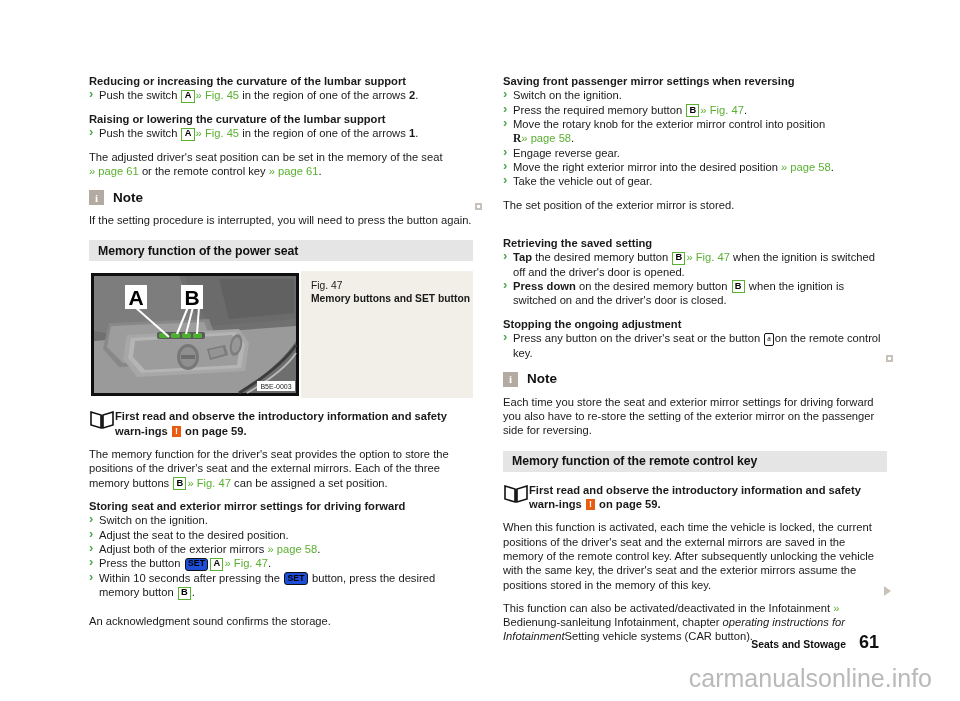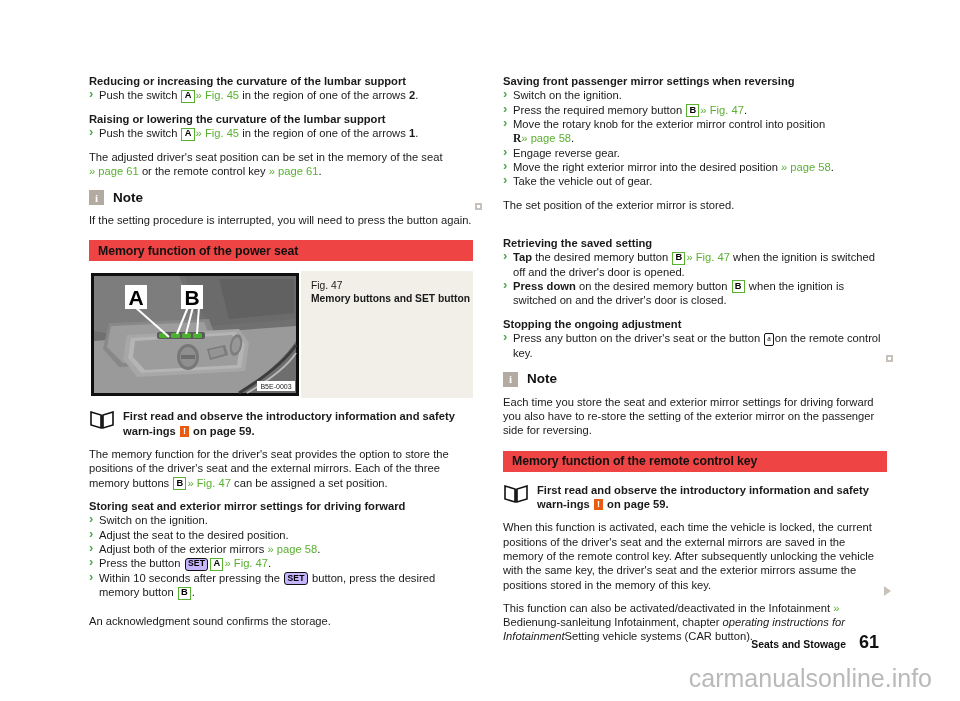--- a/index.html
+++ b/index.html
@@ -77,21 +77,21 @@
     padding: 0.5px 2.2px 1px 2.2px;
     vertical-align: 1px;
     margin: 0 1px;
     font-family: "Liberation Sans", sans-serif;
   }
   
   .setbox {
     display: inline-block;
     border: 1.1px solid #111111;
     border-radius: 3px;
-    background: #c4b5fd;
+    background: #1d4ed8;
     color: #000000;
     font-weight: bold;
     font-size: 8.6px;
     line-height: 9.5px;
     padding: 0.5px 2.4px 1px 2.4px;
     vertical-align: 1px;
     margin: 0 1px;
     letter-spacing: 0.1px;
   }
   
@@ -122,21 +122,21 @@
     font-weight: bold;
     font-size: 9px;
     line-height: 10px;
     padding: 0px 3px 1px 3px;
     vertical-align: 1px;
     margin: 0 1px;
   }
 
   
   .sectionbar {
-    background: #ef4444;
+    background: #e5e5e5;
     height: 21px;
     margin: 13px 0 10px 0;
     display: flex;
     align-items: center;
     padding-left: 9px;
   }
   .sectionbar span {
     font-weight: bold;
     font-size: 12.3px;
     color: #111111;
@@ -166,21 +166,20 @@
   }
   .notetitle {
     font-weight: bold;
     font-size: 13.5px;
     color: #111111;
   }
 
   
   .bookblock {
     display: flex;
-    gap: 8px;
     margin: 11px 0 9px 0;
     align-items: flex-start;
   }
   .bookicon {
     flex: 0 0 auto;
     width: 26px; height: 20px;
     margin-top: 1px;
   }
   .booktext {
     font-weight: bold;

